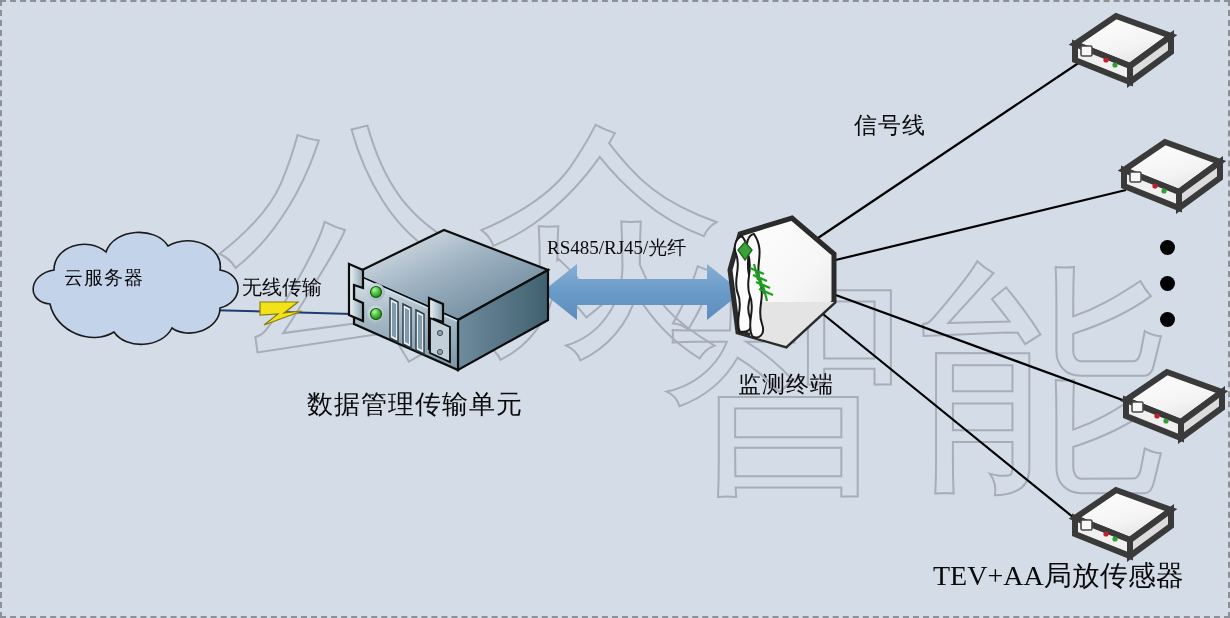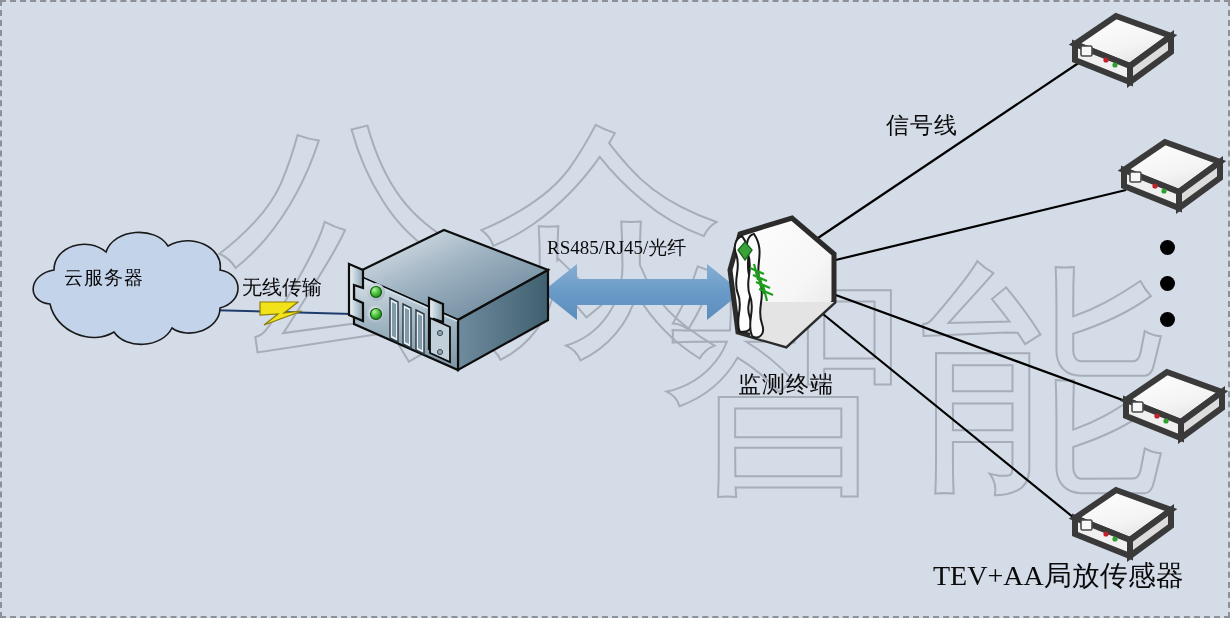--- a/index.html
+++ b/index.html
@@ -56,21 +56,21 @@
     left: 545px; top: 236px;
     font-size: 19px;
     font-family: "Liberation Serif", serif;
   }
   #lbl-terminal {
     left: 736px; top: 371px;
     font-size: 23px;
     letter-spacing: 1px;
   }
   #lbl-signal {
-    left: 884px; top: 112px;
+    left: 852px; top: 112px;
     font-size: 23px;
     letter-spacing: 1px;
   }
   #lbl-sensor {
     left: 931px; top: 560px;
     font-size: 28px;
     font-family: "Liberation Serif", serif;
   }
 
   
@@ -227,20 +227,21 @@
         <polygon points="388,296 396,300 396,340 388,336" fill="#e9eef2" stroke="#2a3a44" stroke-width="1.4"></polygon>
         <polygon points="390,300 394,302 394,336 390,334" fill="#7e9aab"></polygon>
         <polygon points="401,302 409,306 409,346 401,342" fill="#e9eef2" stroke="#2a3a44" stroke-width="1.4"></polygon>
         <polygon points="403,306 407,308 407,342 403,340" fill="#7e9aab"></polygon>
         <polygon points="414,308 422,312 422,352 414,348" fill="#e9eef2" stroke="#2a3a44" stroke-width="1.4"></polygon>
         <polygon points="416,312 420,314 420,348 416,346" fill="#7e9aab"></polygon>
       </g>
     </g>
   </svg>
 
+  <div class="label label-sans" id="lbl-dmtu">数据管理传输单元</div>
 
   <div class="label label-serif" id="lbl-rs485">RS485/RJ45/光纤</div>
 
   <svg class="layer svg-layer" width="1230" height="618">
     <g>
 
       <polygon points="738,232 790,216 832,252 832,300 784,344 736,330 728,268" fill="url(#gradTermFace)" stroke="#2b2b2b" stroke-width="5"></polygon>
 
       <polygon points="751,300 832,300 832,300 784,344 748,334" fill="#e4e4e4" stroke="none"></polygon>
 

